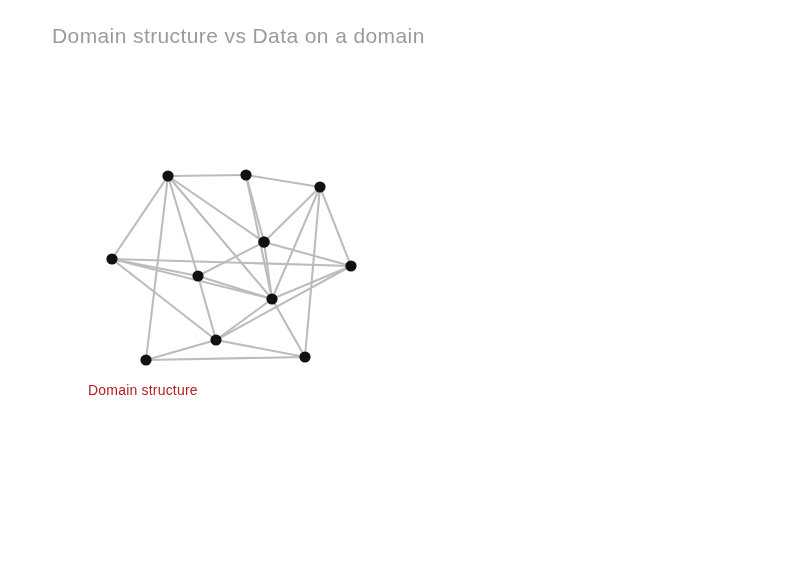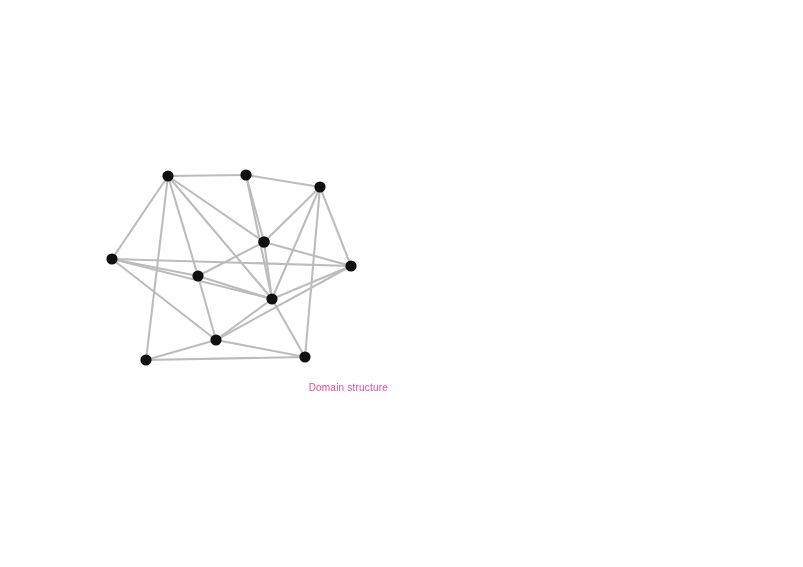--- a/index.html
+++ b/index.html
@@ -44,31 +44,32 @@
     top: 0;
     width: 300px;
     height: 225px;
     display: block;
   }
   #graph-caption {
     position: absolute;
     left: 0;
     top: 232px;
     width: 300px;
-    text-align: right;
-    font-size: 10px;
-    color: #ec4899;
+    text-align: left;
+    font-size: 14px;
+    color: #b91c1c;
     letter-spacing: 0.2px;
   }
 </style>
 </head>
 <body>
 
 <div id="slide">
 
+  <div id="slide-title">Domain structure vs Data on a domain</div>
 
   <div id="graph-figure">
 
     <svg id="graph-svg" viewBox="0 0 300 225" xmlns="http://www.w3.org/2000/svg">
       <g id="edge-layer">
           <line x1="80" y1="26" x2="158" y2="25" stroke="#bcbcbc" stroke-width="2.1" stroke-linecap="round"></line>
           <line x1="80" y1="26" x2="24" y2="109" stroke="#bcbcbc" stroke-width="2.1" stroke-linecap="round"></line>
           <line x1="80" y1="26" x2="110" y2="126" stroke="#bcbcbc" stroke-width="2.1" stroke-linecap="round"></line>
           <line x1="80" y1="26" x2="176" y2="92" stroke="#bcbcbc" stroke-width="2.1" stroke-linecap="round"></line>
           <line x1="80" y1="26" x2="184" y2="149" stroke="#bcbcbc" stroke-width="2.1" stroke-linecap="round"></line>

